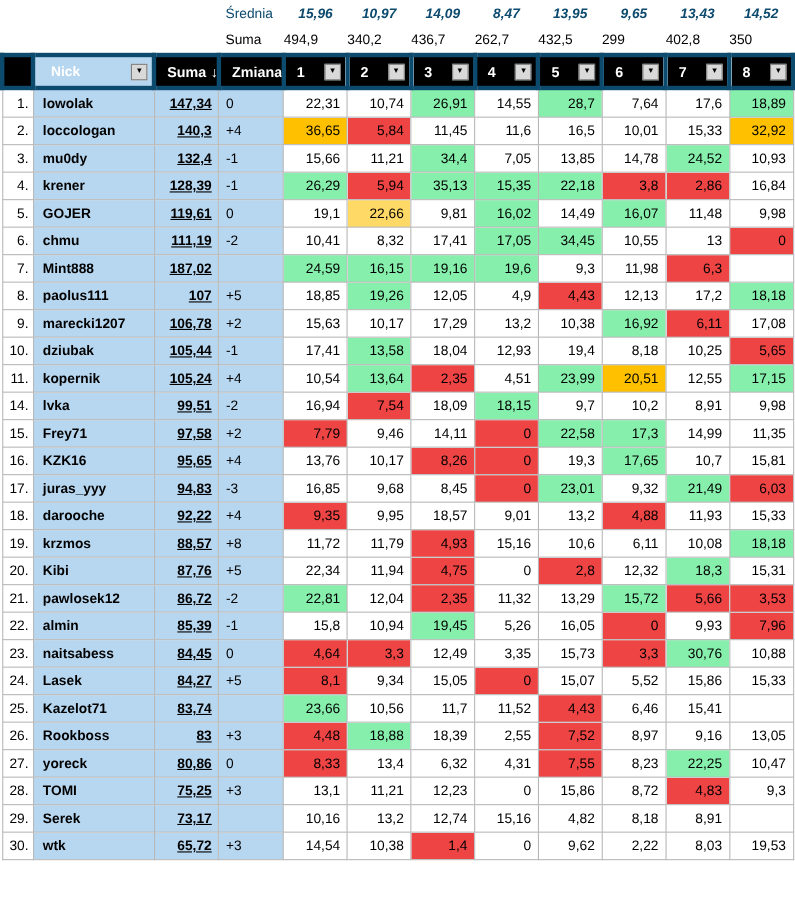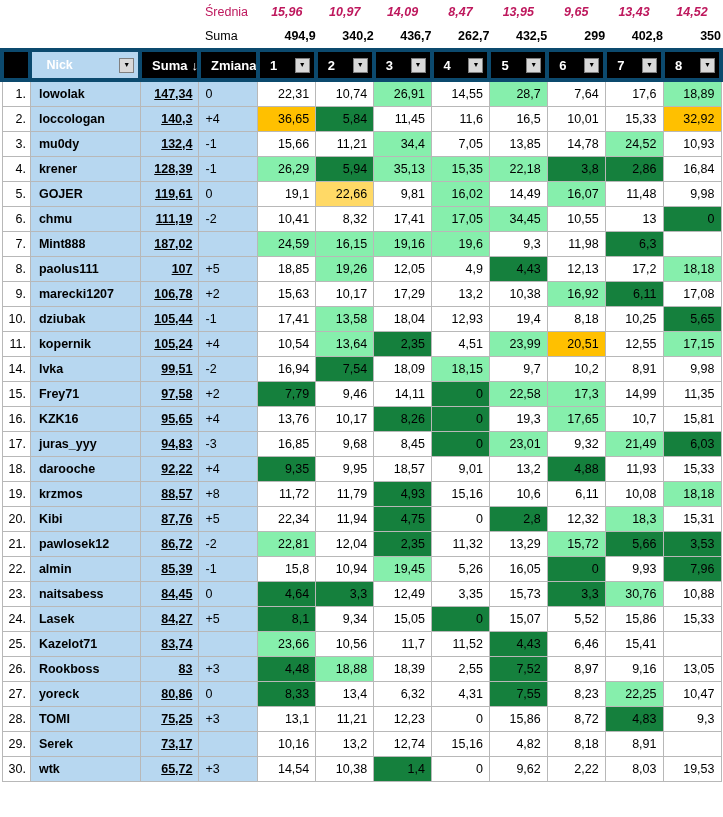--- a/index.html
+++ b/index.html
@@ -7,39 +7,39 @@
   table{border-collapse:collapse;table-layout:fixed;width:723px;}
   td,th{padding:0;margin:0;border:1px solid #b8b8b8;font-size:12px;color:#000;height:24px;text-align:center;vertical-align:middle;white-space:nowrap;overflow:hidden;}
   .no-border{border:none;background:#fff;}
   
   col.c-rank{width:28px}
   col.c-nick{width:108px}
   col.c-suma{width:58px}
   col.c-zmiana{width:58px}
   col.c-round{width:57px}
   
-  .hdr-top td{background:#ffffff;border:none;font-style:italic;font-weight:bold;color:#be185d;font-size:12.5px;text-align:center}
+  .hdr-top td{background:#ffffff;border:none;font-style:italic;font-weight:bold;color:#0c4a6e;font-size:12.5px;text-align:center}
   .hdr-top td.lbl{font-style:normal;font-weight:normal;text-align:left;padding-left:6px;font-size:12.5px}
-  .hdr-sum td{background:#ffffff;border:none;font-weight:bold;color:#000;font-size:12.5px;text-align:right}
+  .hdr-sum td{background:#ffffff;border:none;font-weight:normal;color:#000;font-size:12.5px;text-align:left}
   .hdr-sum td.lbl{font-weight:normal;text-align:left;padding-left:6px}
   .hdr-main td{background:#000000;color:#ffffff;font-weight:bold;font-size:13px;height:26px;border:4px solid #0c4a6e;}
   .hdr-main td.nick{text-align:left;padding-left:10px}
   .hdr-main td.numhdr{text-align:left;padding-left:6px}
   .filter{display:inline-block;width:13px;height:13px;background:#d9d9d9;border:1px solid #808080;color:#000;font-size:7px;line-height:12px;text-align:center;vertical-align:middle;margin-left:4px;}
   .hdr-main .cellwrap{display:flex;align-items:center;justify-content:space-between;padding:0 4px;}
   .hdr-main .cellwrap.left{justify-content:flex-start;gap:4px;}
   .hdr-main .cellwrap .lab{flex:0 0 auto;}
   .hdr-main .spacer{flex:1 1 auto;}
   td.rank{background:#ffffff;text-align:right;padding-right:4px;font-size:12.5px;}
   td.nick{background:#b7d7f0;text-align:left;padding-left:8px;font-weight:bold;font-size:12.5px;}
   td.suma{background:#b7d7f0;text-align:right;padding-right:6px;font-weight:bold;font-size:12.5px;text-decoration:underline;}
   td.zmiana{background:#b7d7f0;text-align:left;padding-left:6px;font-size:12.5px;}
   td.val{background:#ffffff;text-align:right;padding-right:6px;font-size:12.5px;}
   td.val.g{background:#86efac;}
-  td.val.r{background:#15803d;}
+  td.val.r{background:#ef4444;}
   td.val.o{background:#ffc000;}
   td.val.y{background:#ffd966;}
 </style>
 </head>
 <body>
 
 <table>
   <colgroup>
     <col class="c-rank">
       <col class="c-nick">

